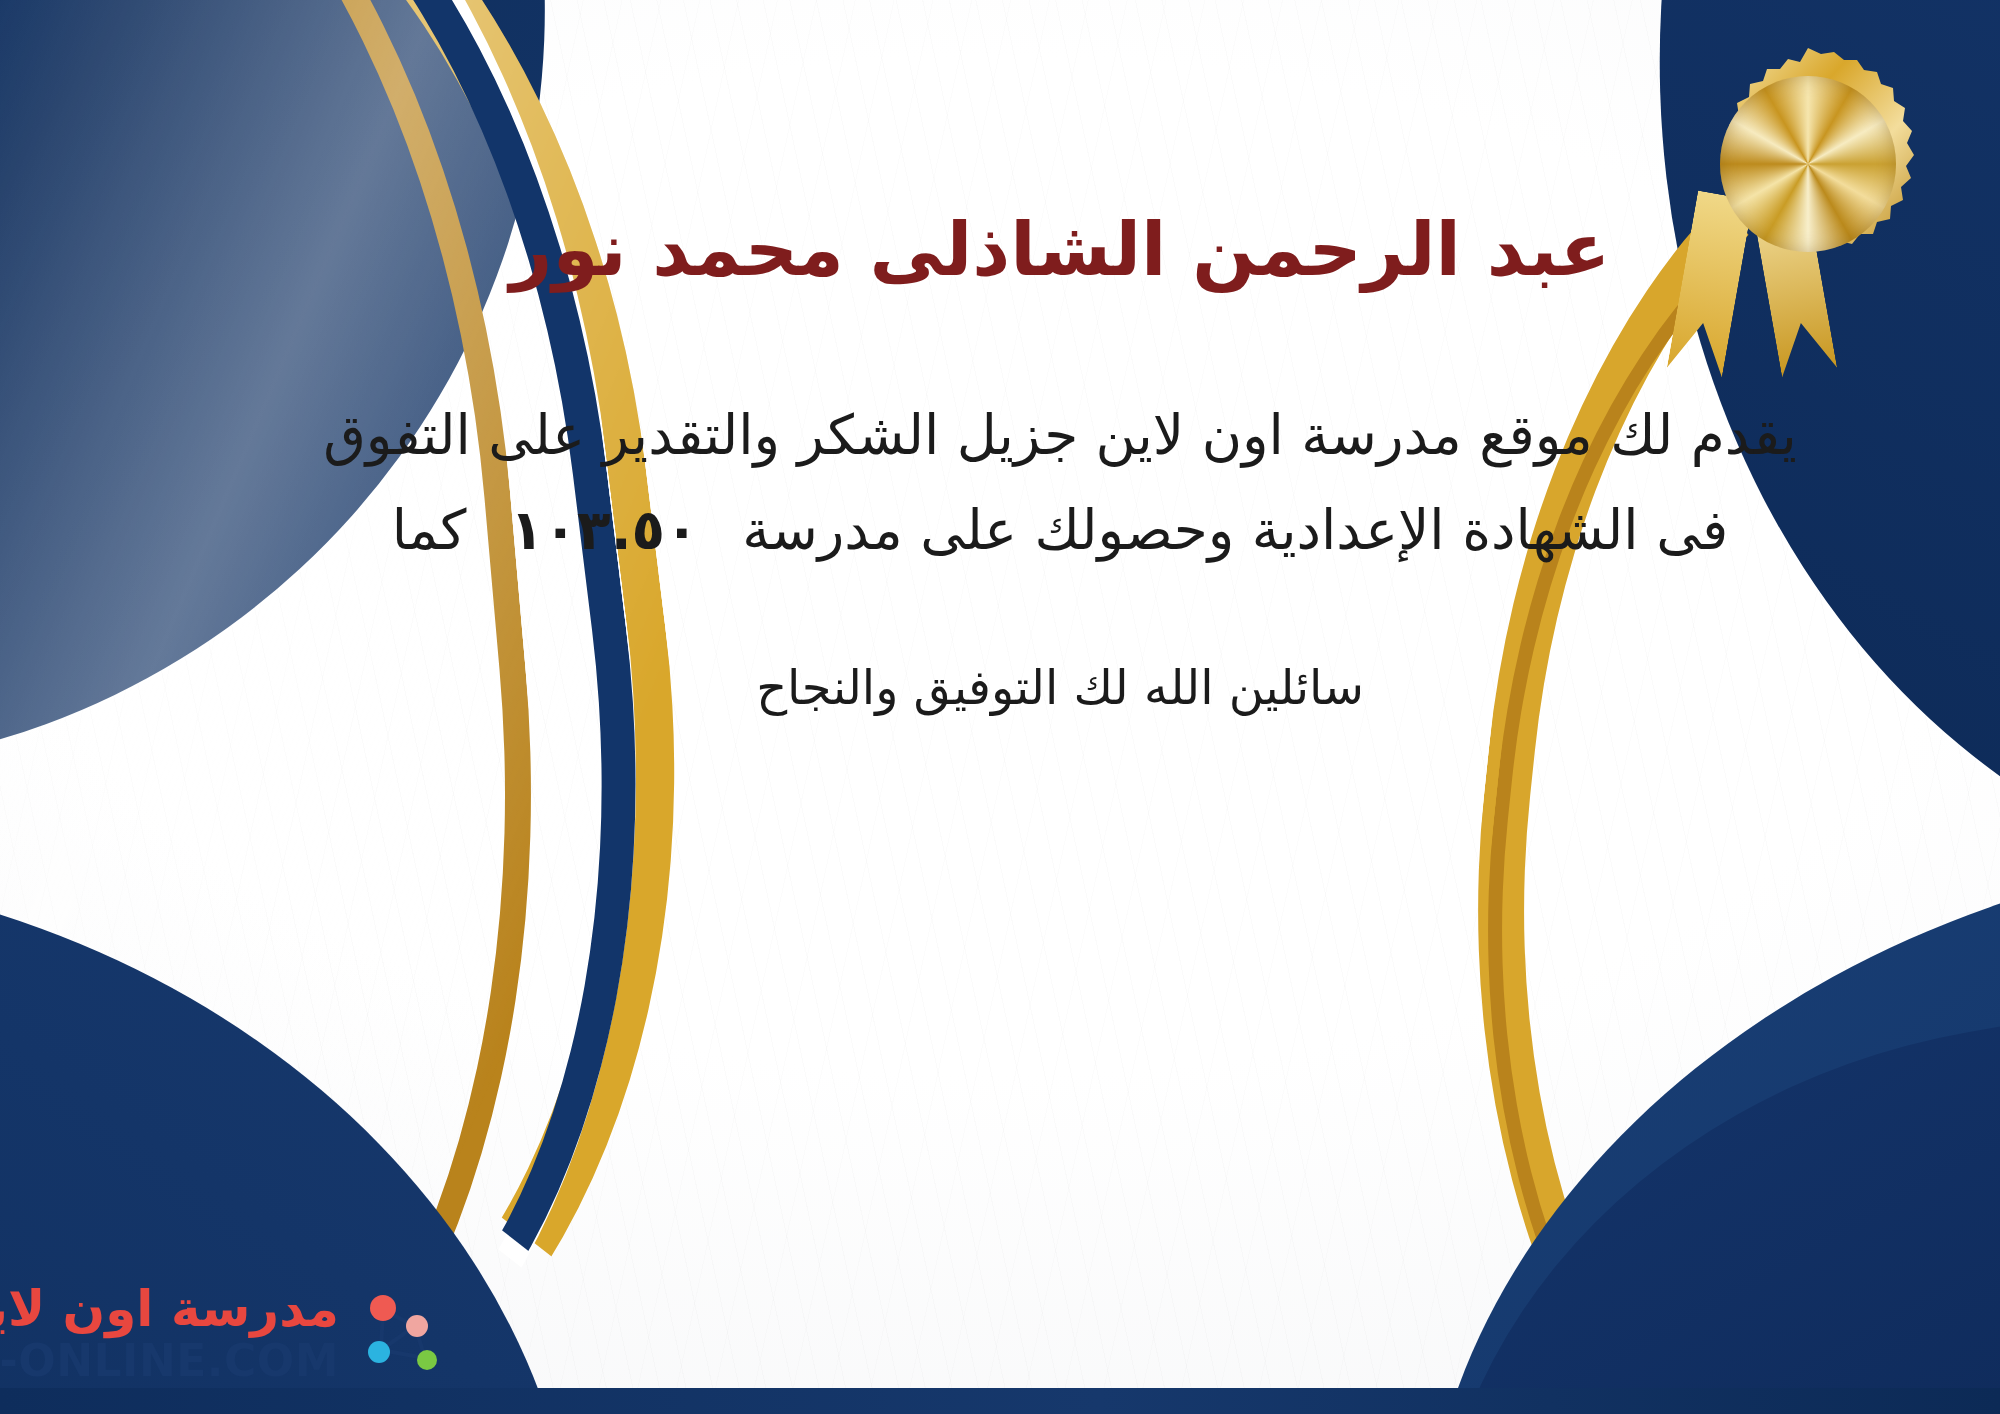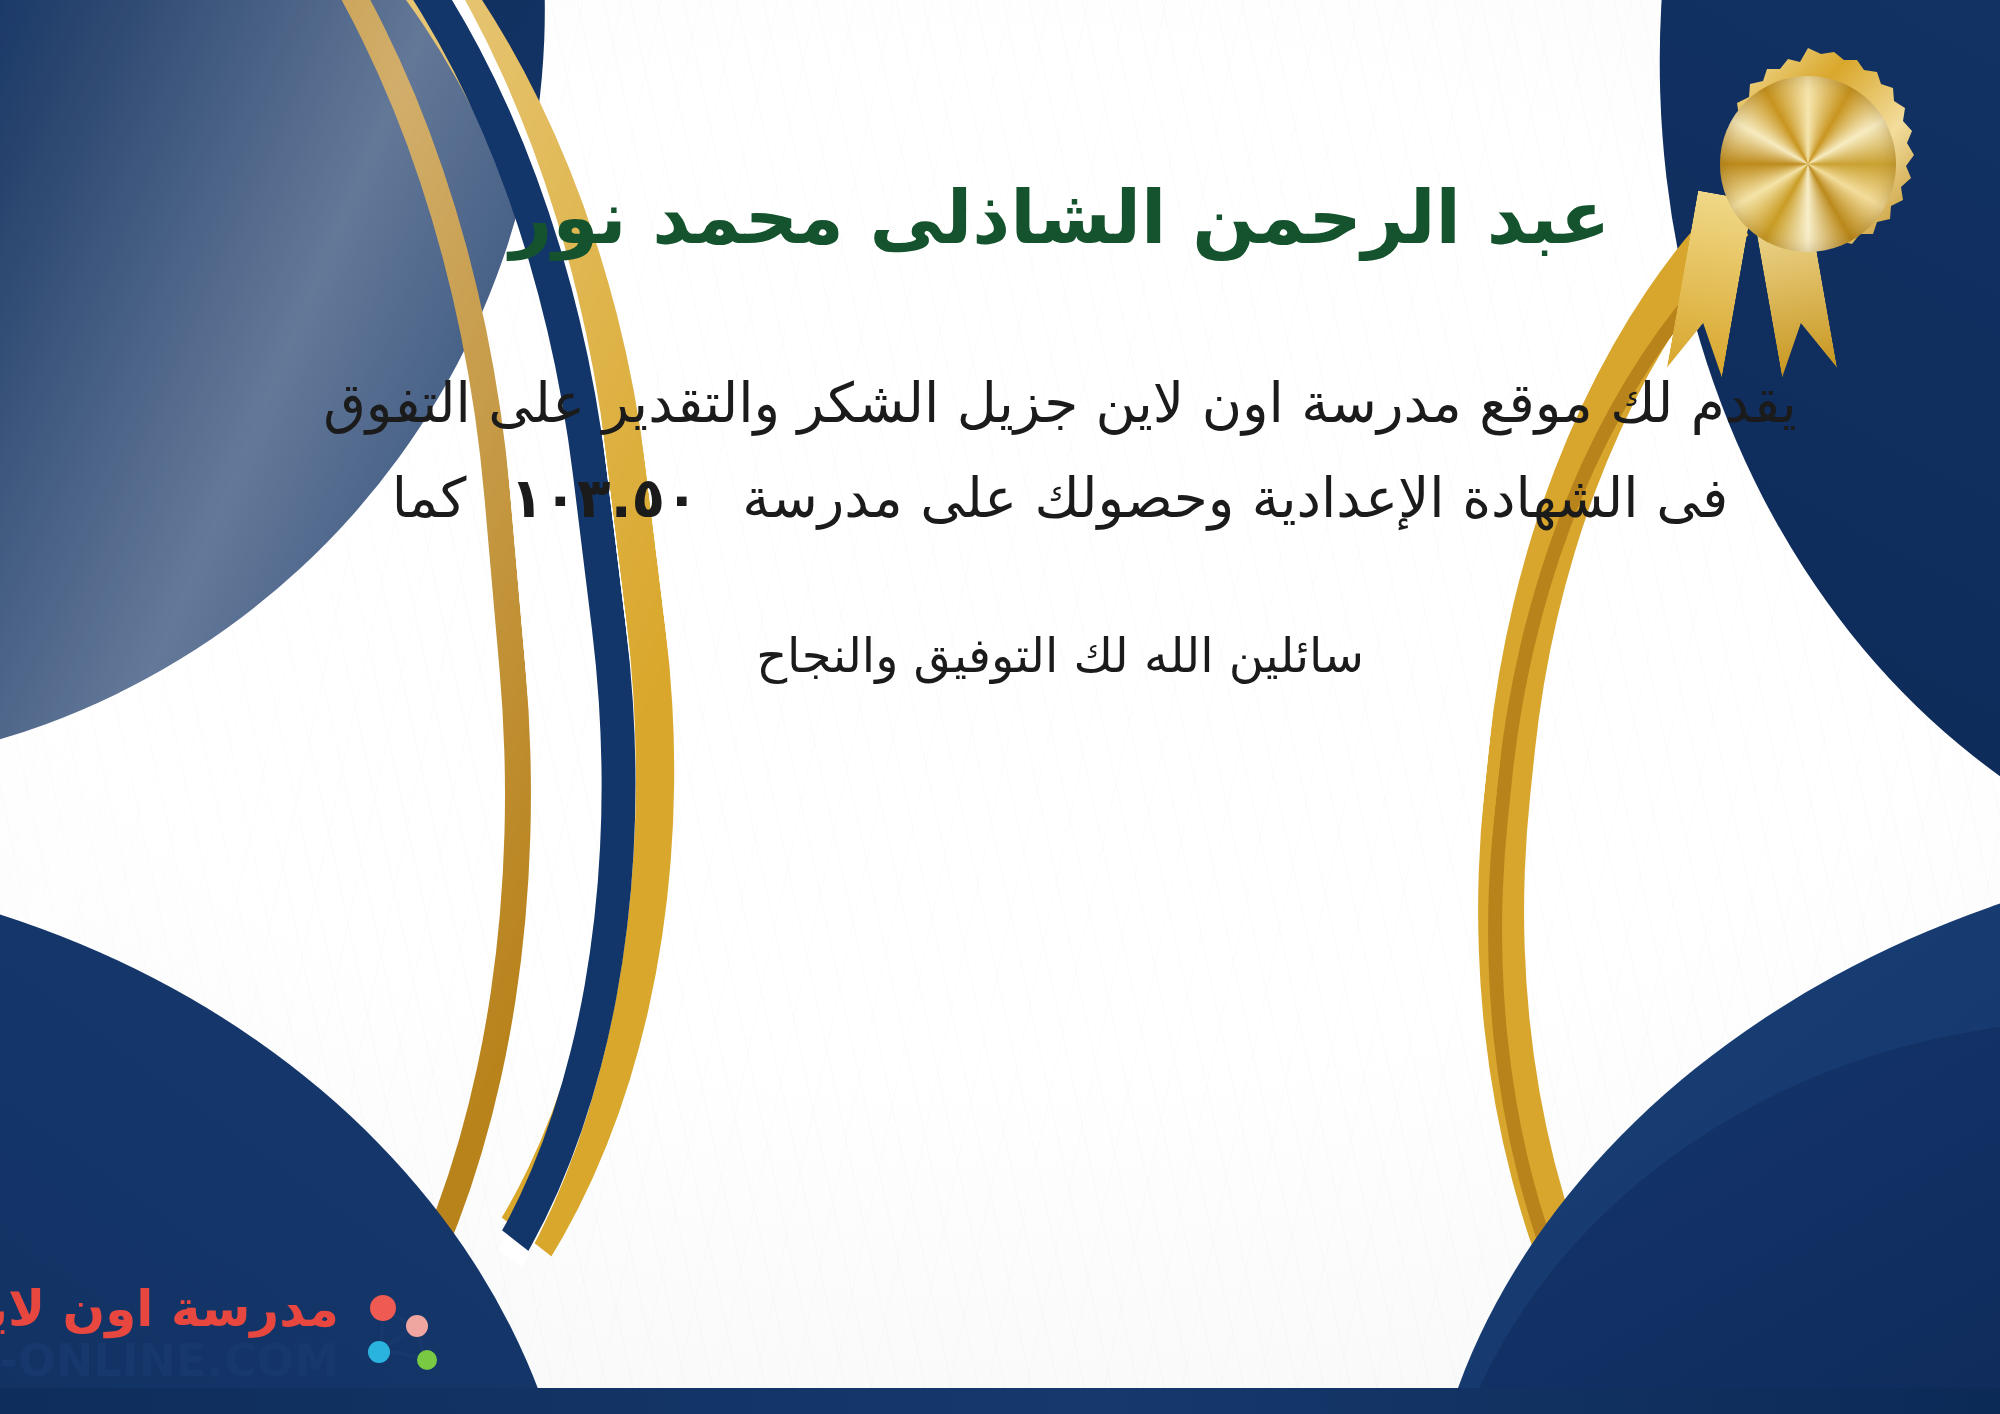--- a/index.html
+++ b/index.html
@@ -280,24 +280,24 @@
     font-size: 104px;
     font-weight: 700;
     color: #1d1d1b;
     letter-spacing: -1px;
     margin-top: 34px;
     line-height: 1.1;
     white-space: nowrap;
   }
 
   .recipient {
-    margin-top: 84px;
+    margin-top: 116px;
     font-size: 74px;
     font-weight: 700;
-    color: #14532d;
+    color: #7f1d1d;
     white-space: nowrap;
   }
 
   .body-text {
     margin-top: 96px;
     font-size: 55px;
     line-height: 1.72;
     color: #1b1b1b;
     font-weight: 500;
   }

